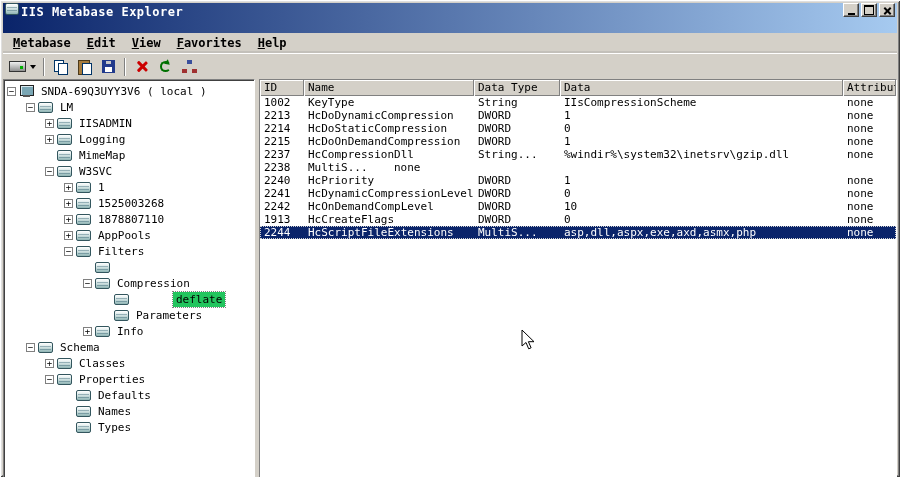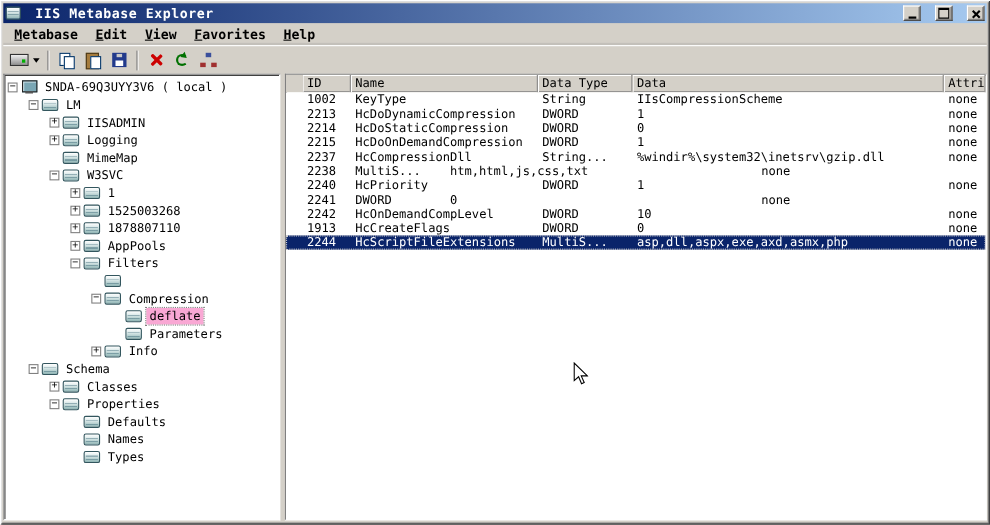--- a/index.html
+++ b/index.html
@@ -8,21 +8,21 @@
 
   .window {
     position: relative; width: 900px; height: 477px;
     background: #d4d0c8; padding: 3px;
     box-shadow: inset 1px 1px 0 #ffffff, inset -1px -1px 0 #404040,
                 inset 2px 2px 0 #dfdfdf, inset -2px -2px 0 #808080;
   }
 
   
   .titlebar {
-    height: 18px; display: flex; align-items: center; gap: 13px;
+    height: 30px; display: flex; gap: 2px;
     background: linear-gradient(to right, #0a246a, #a6caf0);
     padding: 0 2px;
   }
   .title-text { flex: 1; color: #fff; font-weight: bold; font-size: 12px; line-height: 18px; letter-spacing: 0.5px; white-space: nowrap; overflow: hidden; }
   .win-btn {
     width: 16px; height: 14px; background: #d4d0c8;
     border: 1px solid; border-color: #ffffff #404040 #404040 #ffffff;
     box-shadow: inset -1px -1px 0 #808080;
     display: flex; align-items: center; justify-content: center; position: relative;
   }
@@ -97,35 +97,35 @@
     position: relative;
   }
   .icon-db::after {
     content: ""; position: absolute; left: 1px; right: 1px; top: 3px; height: 6px;
     background: repeating-linear-gradient(to bottom, rgba(20,70,90,0.35) 0 1px, transparent 1px 3px);
   }
   .icon-computer { width: 15px; height: 12px; position: relative; }
   .icon-computer::before { content: ""; position: absolute; top: 0; left: 1px; width: 12px; height: 9px; background: #7aa7b5; border: 1px solid #222; box-shadow: inset 1px 1px 0 #d8e8ee; }
   .icon-computer::after { content: ""; position: absolute; bottom: 0; left: 4px; width: 7px; height: 2px; background: #555; }
   .tree-label { padding: 1px 3px; color: #000; }
-  .tree-label.selected { background: #f9a8d4; outline: 1px dotted #808080; }
+  .tree-label.selected { background: #22c55e; outline: 1px dotted #808080; margin-left: 40px; }
 
   
   .lv-header { display: flex; flex: none; height: 16px; background: #d4d0c8; }
   .lv-hcell {
     font-size: 11px; line-height: 15px; padding-left: 4px;
     background: #d4d0c8; white-space: nowrap; overflow: hidden;
     border-right: 1px solid #808080;
     box-shadow: inset 1px 1px 0 #ffffff, inset 0 -1px 0 #808080;
   }
   .lv-body { flex: 1; background: #fff; overflow: hidden; }
   .lv-row { display: flex; height: 13px; line-height: 13px; font-size: 11px; color: #000; }
   .lv-row.selected { background: #0a246a; color: #fff; outline: 1px dotted #d0d0d0; outline-offset: -1px; }
   .cell { white-space: nowrap; overflow: hidden; padding-left: 4px; }
-  .col1 { width: 44px;  flex: none; margin-left: 15px; }
+  .col1 { width: 44px;  flex: none; }
   .col2 { width: 170px; flex: none; }
   .col3 { width: 86px;  flex: none; }
   .col4 { width: 283px; flex: none; }
   .col5 { flex: 1; }
 
   
   .mouse-cursor { position: absolute; left: 521px; top: 329px; z-index: 50; pointer-events: none; }
 </style>
 </head>
 <body>
@@ -361,32 +361,32 @@
           <div class="lv-row">
     <span class="cell col1">2237</span>
     <span class="cell col2">HcCompressionDll</span>
     <span class="cell col3">String...</span>
     <span class="cell col4">%windir%\system32\inetsrv\gzip.dll</span>
     <span class="cell col5">none</span>
   </div>
           <div class="lv-row">
     <span class="cell col1">2238</span>
     <span class="cell col3">MultiS...</span>
-    <span class="cell col4">htm,html,js,css,txt</span>
     <span class="cell col5">none</span>
   </div>
           <div class="lv-row">
     <span class="cell col1">2240</span>
     <span class="cell col2">HcPriority</span>
     <span class="cell col3">DWORD</span>
     <span class="cell col4">1</span>
     <span class="cell col5">none</span>
   </div>
           <div class="lv-row">
     <span class="cell col1">2241</span>
+    <span class="cell col2">HcDynamicCompressionLevel</span>
     <span class="cell col3">DWORD</span>
     <span class="cell col4">0</span>
     <span class="cell col5">none</span>
   </div>
           <div class="lv-row">
     <span class="cell col1">2242</span>
     <span class="cell col2">HcOnDemandCompLevel</span>
     <span class="cell col3">DWORD</span>
     <span class="cell col4">10</span>
     <span class="cell col5">none</span>

